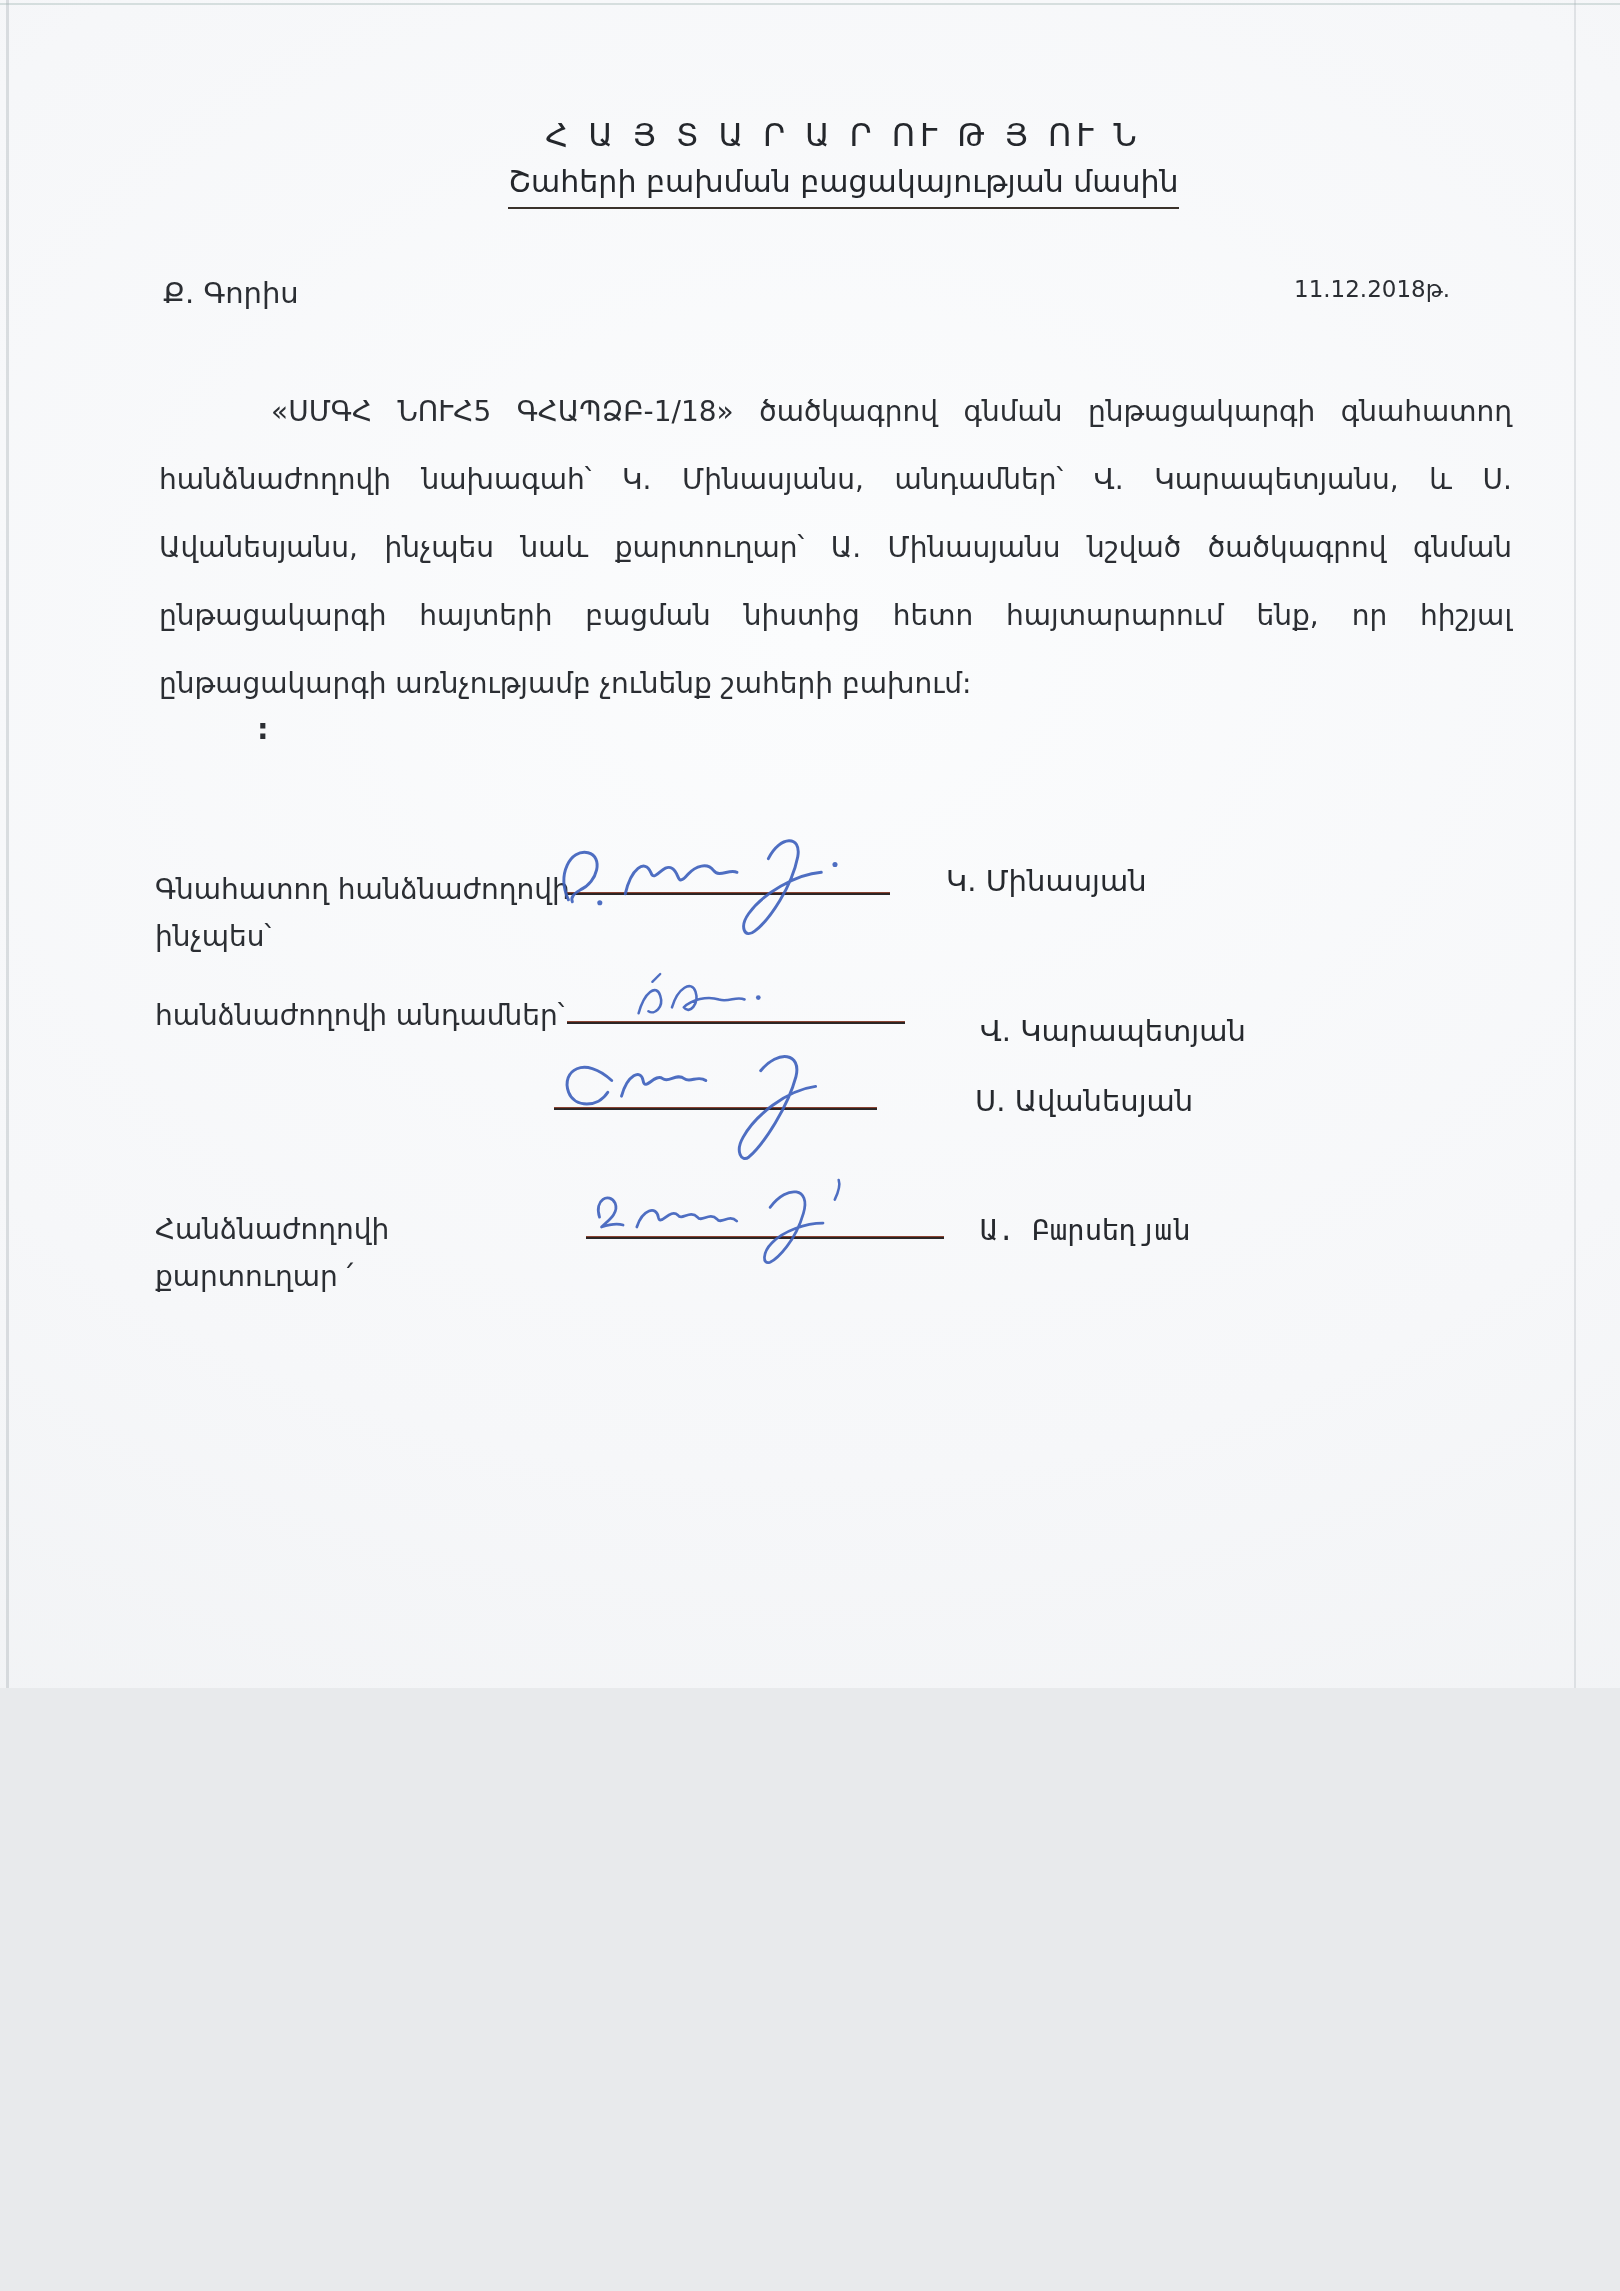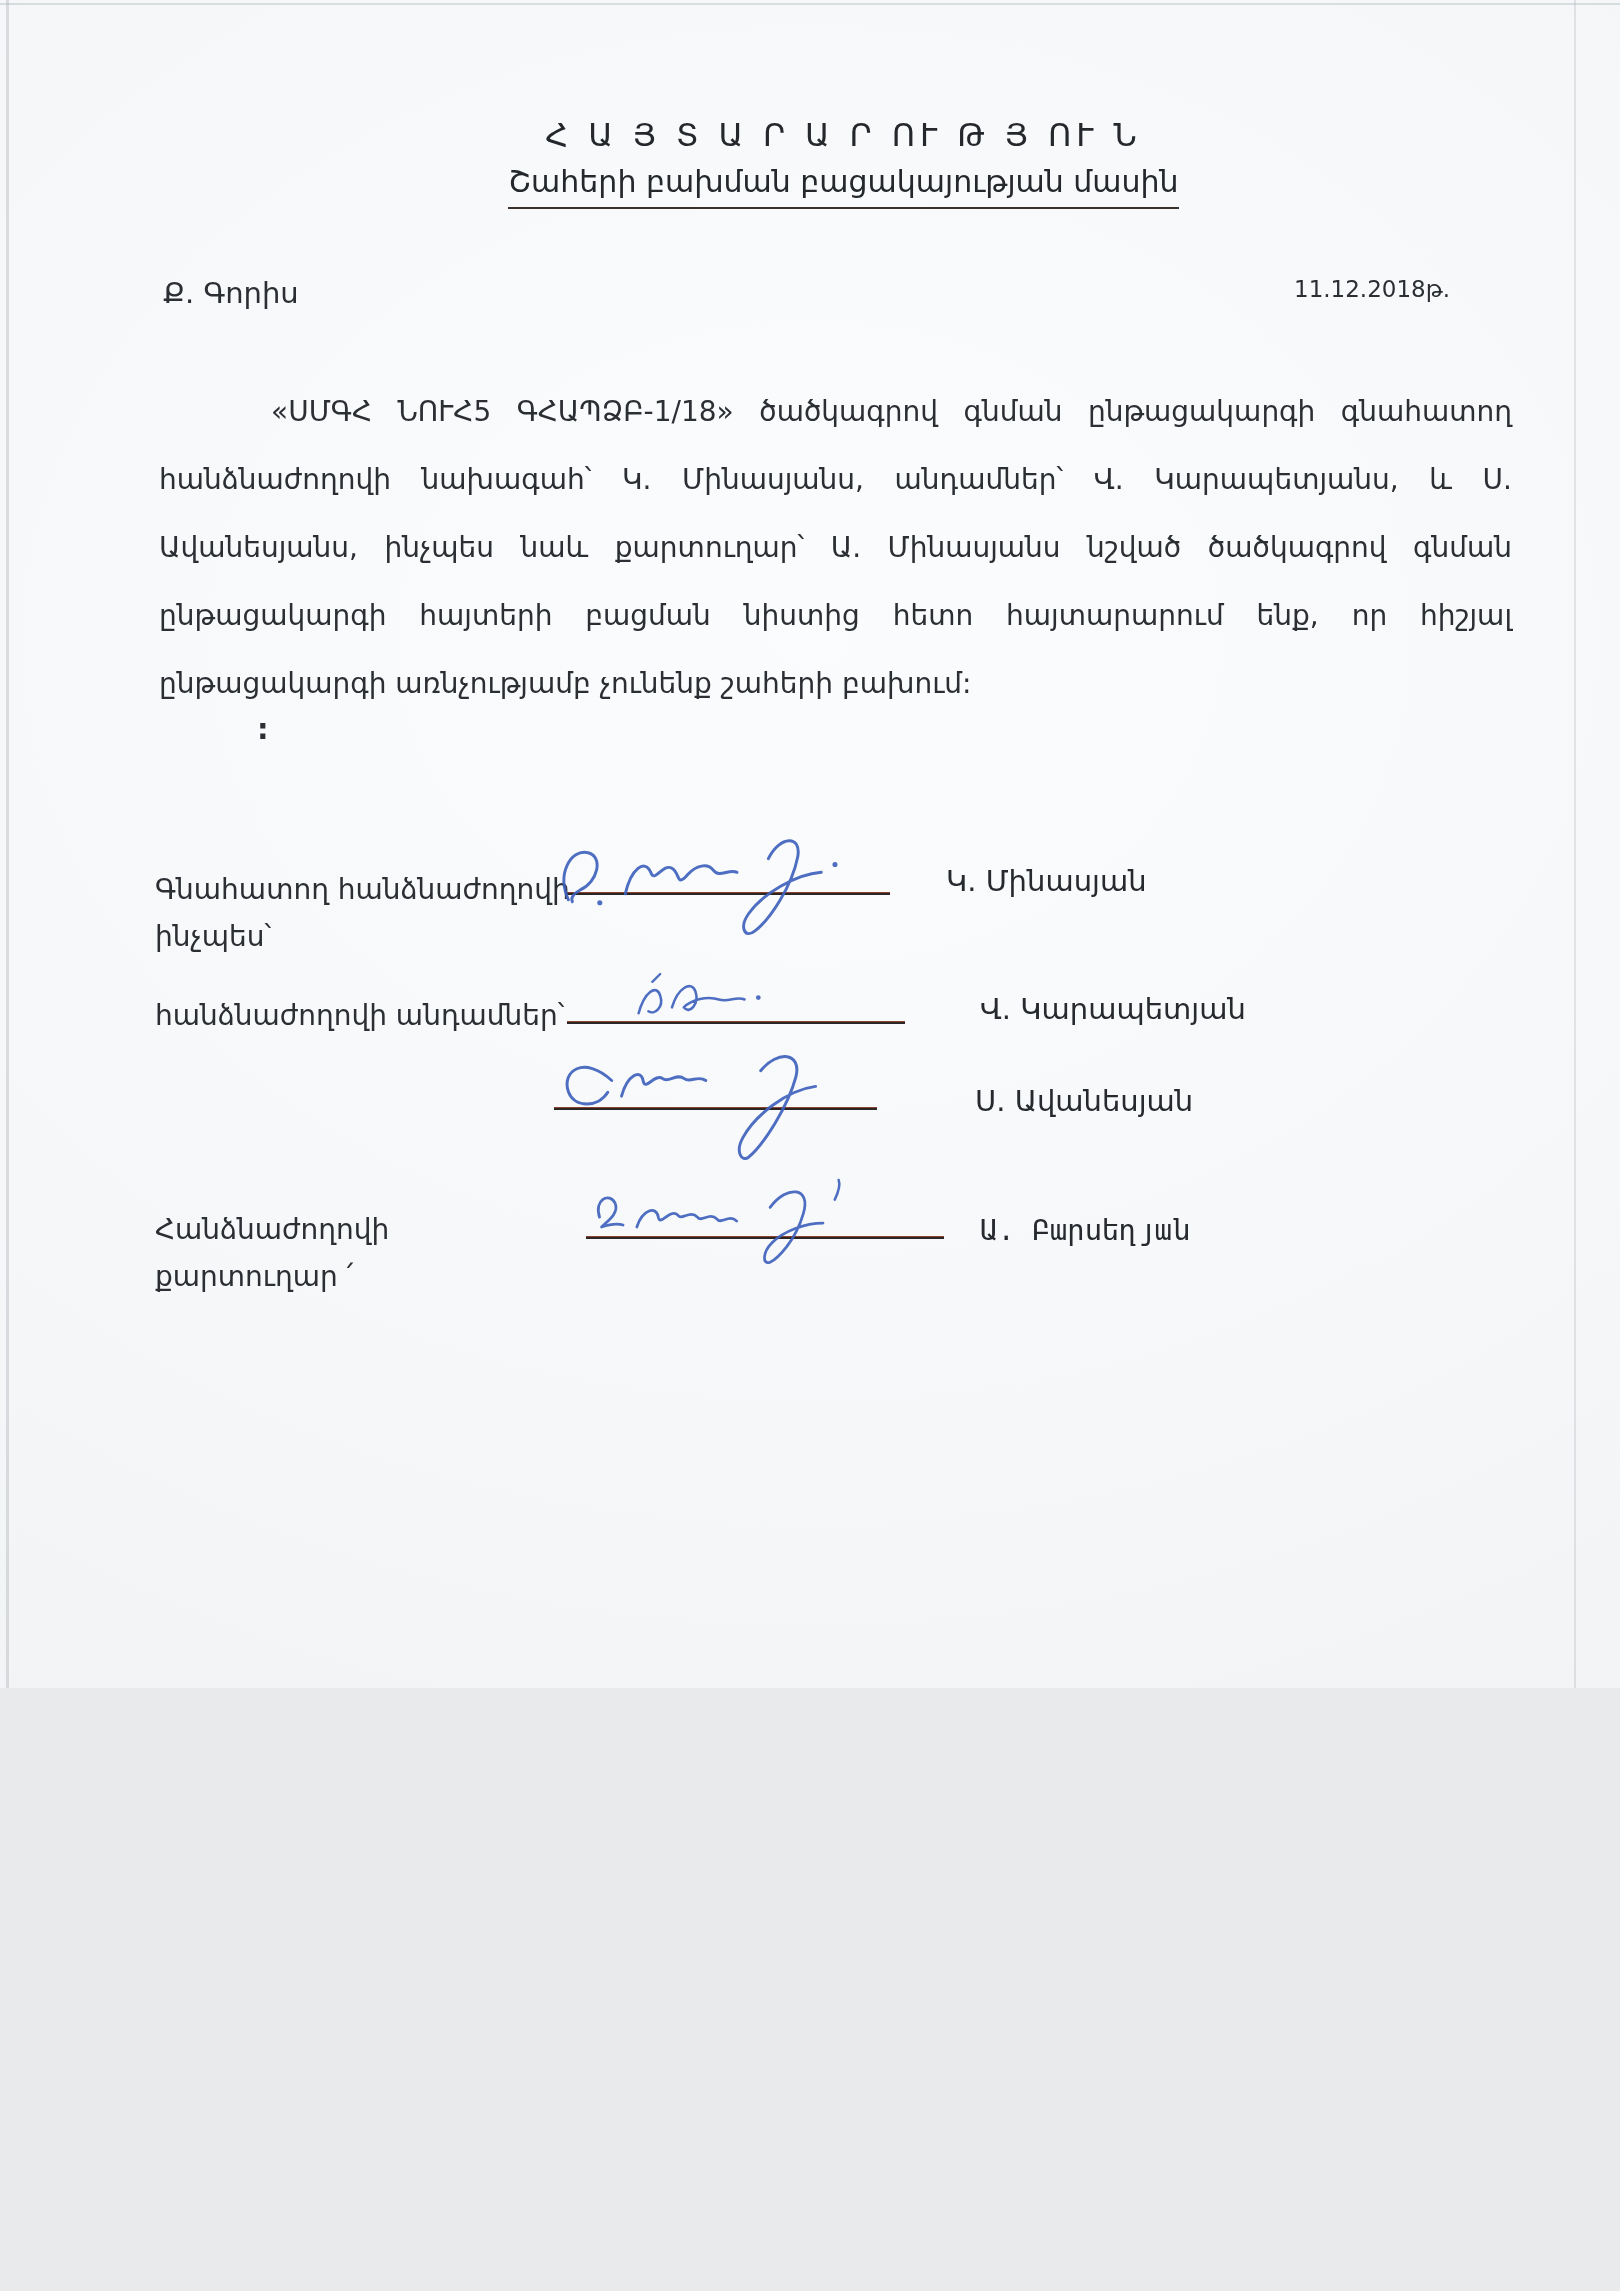--- a/index.html
+++ b/index.html
@@ -159,21 +159,21 @@
   </div>
   <div class="sig-line" style="left:567px; top:1021px; width:338px;"></div>
   <div class="sig-ink" style="left:619px; top:970px;">
     <svg width="206" height="59" viewBox="0 0 210 60">
       <path class="ink-path" stroke-width="2.6" d="M20,44 C26,22 38,14 42,26 C46,38 36,46 30,42"></path>
       <path class="ink-path" stroke-width="2.6" d="M54,38 C60,18 74,10 78,22 C82,34 72,46 66,38 C74,30 90,26 102,30 C112,33 120,26 128,30"></path>
       <path class="ink-path" stroke-width="2.4" d="M34,12 L42,4"></path>
       <circle class="ink-dot" cx="142" cy="28" r="2.4"></circle>
     </svg>
   </div>
-  <div class="sig-name" style="left:980px; top:992px;text-align:center;">Վ. Կարապետյան</div>
+  <div class="sig-name" style="left:980px; top:1014px;text-align:center;">Վ. Կարապետյան</div>
 
   <div class="sig-line" style="left:554px; top:1107px; width:323px;"></div>
   <div class="sig-ink" style="left:549px; top:1045px;">
     <svg width="343" height="122" viewBox="0 0 350 124">
       <path class="ink-path" stroke-width="3" d="M64,36 C36,10 12,26 20,48 C26,64 50,64 60,48"></path>
       <path class="ink-path" stroke-width="3" d="M74,52 C80,30 94,24 96,36 C98,48 108,28 116,34 C122,39 130,28 138,34 C144,39 152,30 160,36"></path>
       <path class="ink-path" stroke-width="3" d="M216,26 C234,4 258,8 252,32 C244,62 220,100 204,114 C196,120 190,108 198,94 C210,72 242,46 272,42"></path>
     </svg>
   </div>
   <div class="sig-name" style="left:975px; top:1084px;">Ս. Ավանեսյան</div>

